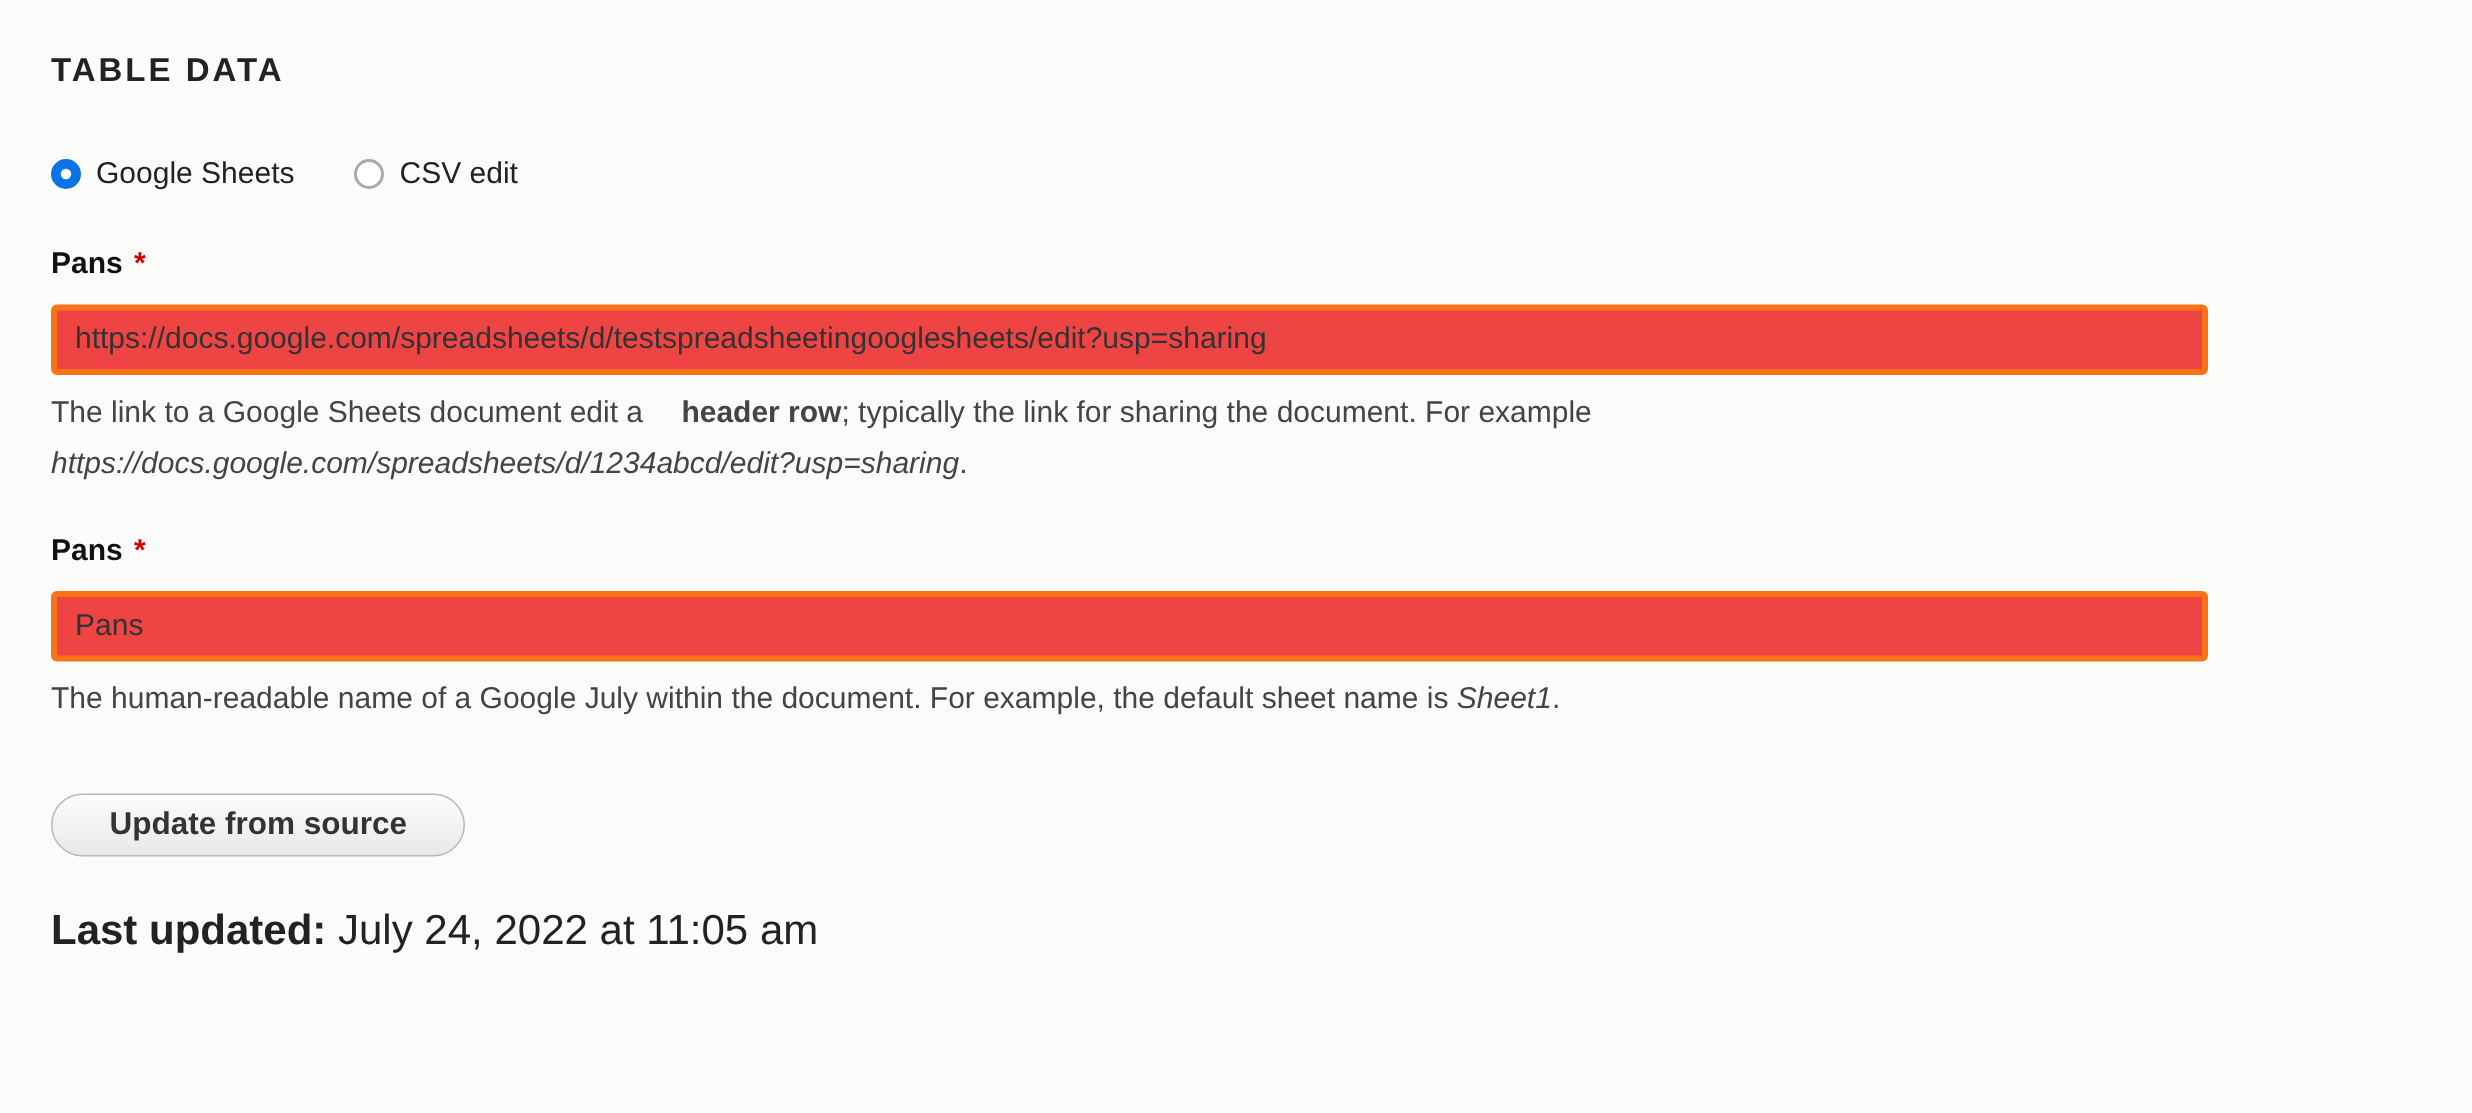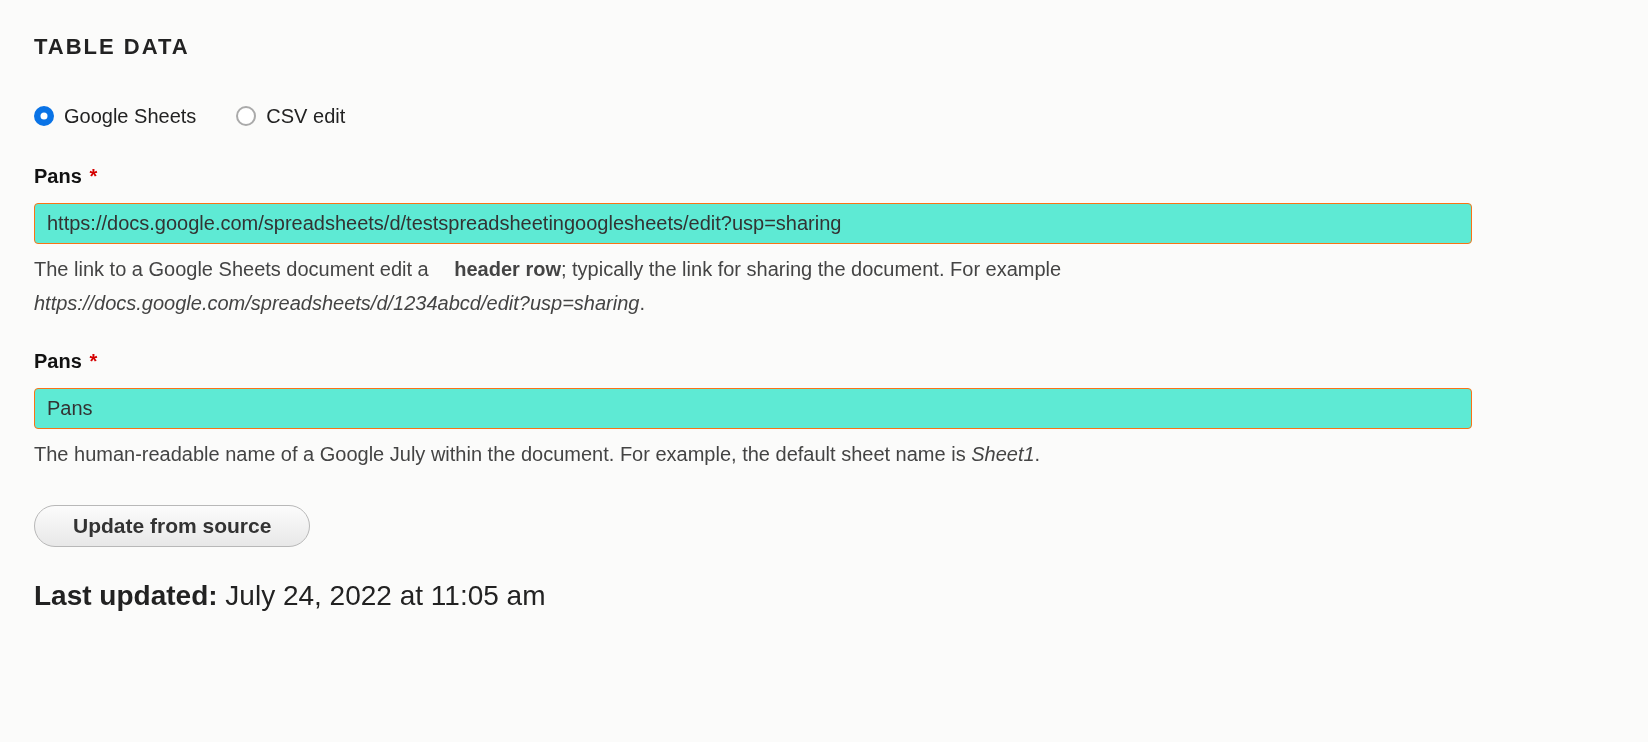--- a/index.html
+++ b/index.html
@@ -73,23 +73,23 @@
       transform: translate(-50%, -50%);
     }
     .field-group {
       margin-bottom: 26px;
     }
     .text-input {
       width: 100%;
       max-width: 1438px;
       font-size: 20px;
       padding: 8px 12px;
-      border: 1px solid #f97316;
+      border: 4px solid #f97316;
       border-radius: 4px;
-      background: #5eead4;
+      background: #ef4444;
       color: #333;
       font-family: inherit;
       margin-top: 4px;
       margin-bottom: 8px;
     }
     .help-text {
       font-size: 20px;
       color: #444;
       max-width: 1438px;
       line-height: 1.7;
@@ -103,21 +103,21 @@
     }
     .update-button {
       font-size: 21px;
       font-weight: 700;
       color: #333;
       padding: 8px 38px;
       border: 1px solid #b8b8b8;
       border-radius: 24px;
       background: linear-gradient(to bottom, #fcfcfc, #e8e8e8);
       cursor: pointer;
-      margin-top: 8px;
+      margin-top: 20px;
       margin-bottom: 28px;
       font-family: inherit;
     }
     .last-updated-row {
       font-size: 28px;
       color: #222;
     }
     .last-updated-row strong {
       font-weight: 700;
     }

